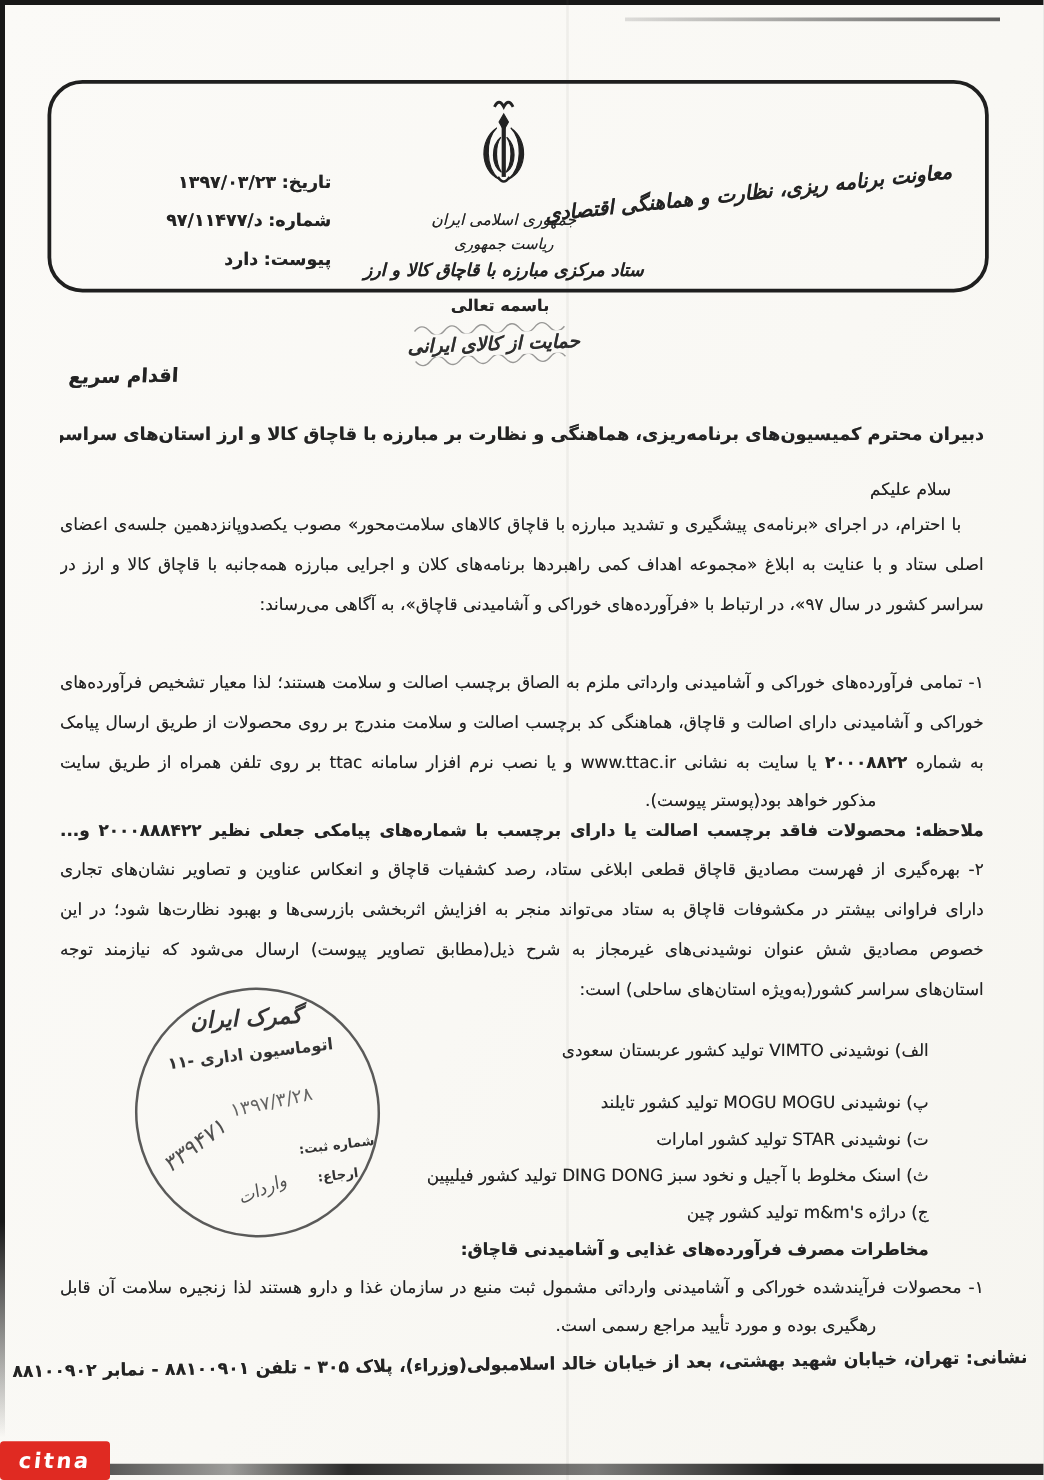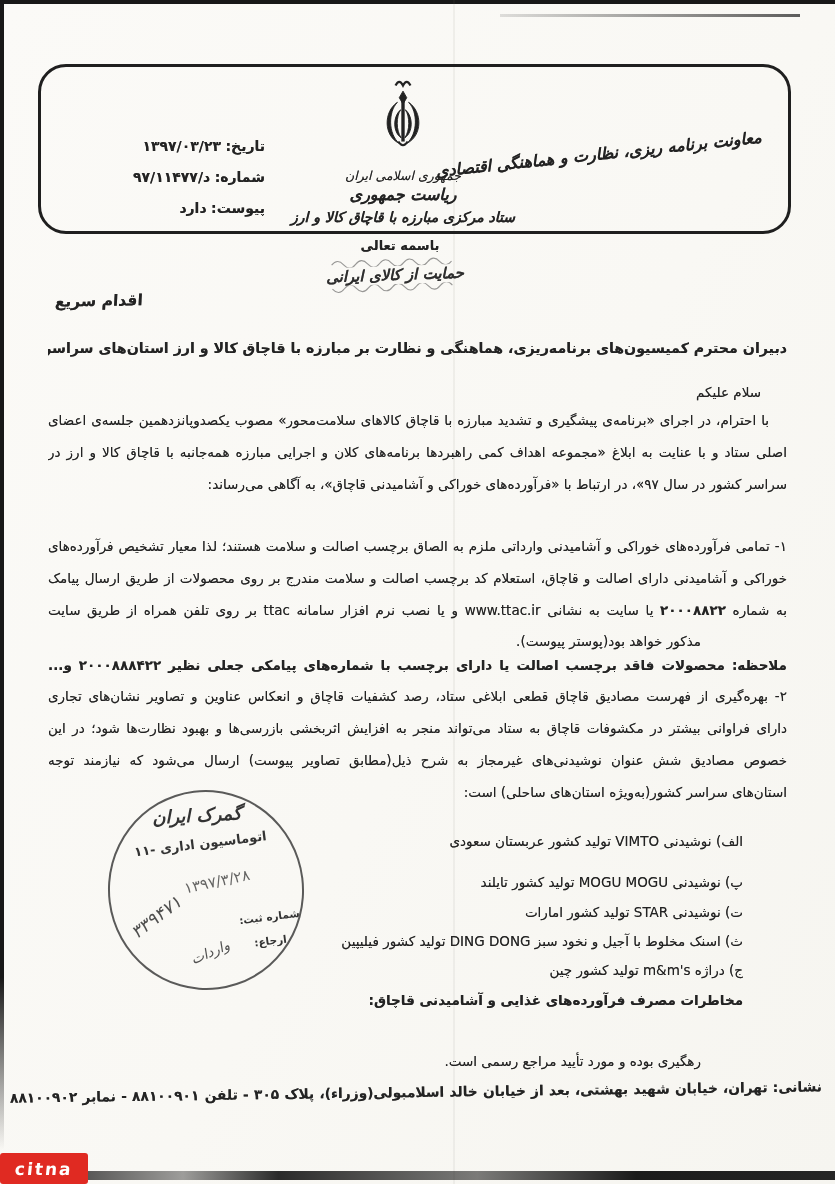--- a/index.html
+++ b/index.html
@@ -32,21 +32,21 @@
   }
   .dept-calligraphy {
     position:absolute; top:58px; right:2px; width:352px;
     font-size:16px; font-weight:bold; font-style:italic;
     transform:rotate(-6deg); transform-origin:right center;
     white-space:nowrap; text-align:left; color:#222;
   }
   .emblem { position:absolute; top:6px; left:334px; width:56px; height:96px; }
   .org-col { position:absolute; top:100px; left:212px; width:300px; text-align:center; font-style:italic; }
   .org-line1 { font-size:12.5px; line-height:17px; }
-  .org-line2 { font-size:16px; font-weight:bold; line-height:22px; }
+  .org-line2 { font-size:12px; font-weight:normal; line-height:22px; }
   .org-line3 { font-size:14px; font-weight:bold; line-height:22px; white-space:nowrap; }
   .meta-col { position:absolute; top:64px; left:32px; width:192px; font-size:14px; line-height:31px; text-align:right; }
   .meta-row .lbl { font-weight:bold; }
   .meta-row .val { font-weight:bold; }
 
   .besmele { position:absolute; top:238px; left:330px; width:140px; text-align:center; font-size:13px; font-weight:bold; }
   .slogan-stamp {
     position:absolute; top:258px; left:270px; width:250px; text-align:center;
     transform:rotate(-2deg); color:#2e2e2e;
   }
@@ -159,21 +159,21 @@
 
   <div class="bline addressee right bold ink" style="top:333px; left:48px;">دبیران محترم کمیسیون‌های برنامه‌ریزی، هماهنگی و نظارت بر مبارزه با قاچاق کالا و ارز استان‌های سراسر کشور</div>
   <div class="bline salam right ink" style="top:377px; left:48px;">سلام علیکم</div>
 
   <div class="bline just ink" style="top:405px; left:48px; padding-right:18px;">با احترام، در اجرای «برنامه‌ی پیشگیری و تشدید مبارزه با قاچاق کالاهای سلامت‌محور» مصوب یکصدوپانزدهمین جلسه‌ی اعضای</div>
   <div class="bline just ink" style="top:437px; left:48px;">اصلی ستاد و با عنایت به ابلاغ «مجموعه اهداف کمی راهبردها برنامه‌های کلان و اجرایی مبارزه همه‌جانبه با قاچاق کالا و ارز در استان‌های</div>
   <div class="bline right ink" style="top:469px; left:48px;">سراسر کشور در سال ۹۷»، در ارتباط با «فرآورده‌های خوراکی و آشامیدنی قاچاق»، به آگاهی می‌رساند:</div>
 
 
   <div class="bline just ink" style="top:531px; left:48px;">۱- تمامی فرآورده‌های خوراکی و آشامیدنی وارداتی ملزم به الصاق برچسب اصالت و سلامت هستند؛ لذا معیار تشخیص فرآورده‌های</div>
-  <div class="bline just ink" style="top:563px; left:48px;">خوراکی و آشامیدنی دارای اصالت و قاچاق، استعلام کد برچسب اصالت و سلامت مندرج بر روی محصولات از طریق ارسال پیامک</div>
+  <div class="bline just ink" style="top:563px; left:48px;">خوراکی و آشامیدنی دارای اصالت و قاچاق، هماهنگی کد برچسب اصالت و سلامت مندرج بر روی محصولات از طریق ارسال پیامک</div>
   <div class="bline just ink" style="top:595px; left:48px;">
     <span>به شماره </span><span class="u bold">۲۰۰۰۸۸۲۲</span><span> یا سایت به نشانی </span><span class="u ltr">www.ttac.ir</span><span> و یا </span><span class="u">نصب نرم افزار سامانه ttac بر روی تلفن همراه</span><span> از طریق سایت</span>
   </div>
   <div class="bline right ink" style="top:626px; left:48px; padding-right:86px;">مذکور خواهد بود(پوستر پیوست).</div>
 
   <div class="bline just bold ink" style="top:650px; left:48px;">
     <span>ملاحظه: </span><span>محصولات فاقد برچسب اصالت یا دارای برچسب با شماره‌های پیامکی جعلی نظیر ۲۰۰۰۸۸۸۴۲۲ و... مصداق قاچاق قطعی هستند.</span>
   </div>
 
   <div class="bline just ink" style="top:681px; left:48px;">۲- بهره‌گیری از فهرست مصادیق قاچاق قطعی ابلاغی ستاد، رصد کشفیات قاچاق و انعکاس عناوین و تصاویر نشان‌های تجاری</div>
@@ -183,20 +183,21 @@
   </div>
   <div class="bline right ink" style="top:777px; left:48px;">استان‌های سراسر کشور(به‌ویژه استان‌های ساحلی) است:</div>
 
   <div class="bline right list-line ink" style="top:826px; left:48px;">الف) نوشیدنی VIMTO تولید کشور عربستان سعودی</div>
   <div class="bline right list-line ink" style="top:867px; left:48px;">پ) نوشیدنی MOGU MOGU تولید کشور تایلند</div>
   <div class="bline right list-line ink" style="top:897px; left:48px;">ت) نوشیدنی STAR تولید کشور امارات</div>
   <div class="bline right list-line ink" style="top:926px; left:48px;">ث) اسنک مخلوط با آجیل و نخود سبز DING DONG تولید کشور فیلیپین</div>
   <div class="bline right list-line ink" style="top:955px; left:48px;">ج) دراژه m&amp;m's تولید کشور چین</div>
 
   <div class="bline right list-line bold ink" style="top:985px; left:48px;">مخاطرات مصرف فرآورده‌های غذایی و آشامیدنی قاچاق:</div>
+  <div class="bline just ink" style="top:1015px; left:48px;">۱- محصولات فرآیندشده خوراکی و آشامیدنی وارداتی مشمول ثبت منبع در سازمان غذا و دارو هستند لذا زنجیره سلامت آن قابل</div>
   <div class="bline right ink" style="top:1046px; left:48px; padding-right:86px;">رهگیری بوده و مورد تأیید مراجع رسمی است.</div>
 
   <div class="footer-line ink">نشانی: تهران، خیابان شهید بهشتی، بعد از خیابان خالد اسلامبولی(وزراء)، پلاک ۳۰۵ - تلفن ۸۸۱۰۰۹۰۱ - نمابر ۸۸۱۰۰۹۰۲</div>
 
   <div class="stamp">
     <div class="s-line1">گمرک ایران</div>
     <div class="s-line2">اتوماسیون اداری -۱۱</div>
     <div class="s-date ltr">۱۳۹۷/۳/۲۸</div>
     <div class="s-reg-label">شماره ثبت:</div>
     <div class="s-reg-value ltr">۳۳۹۴۷۱</div>

